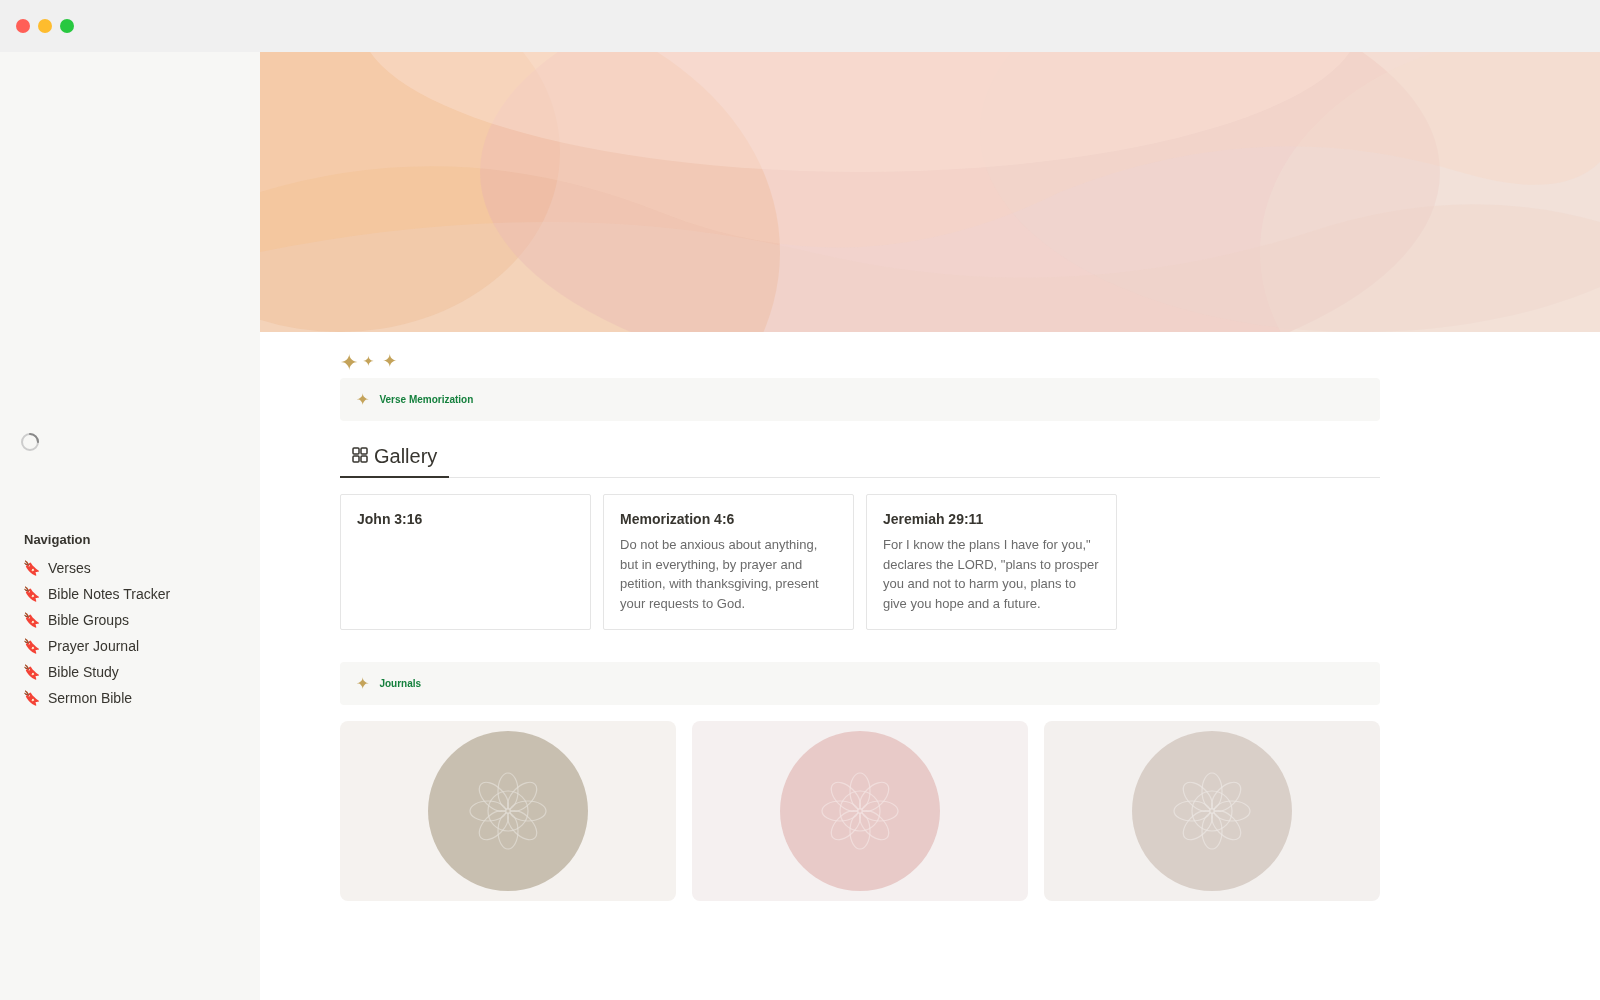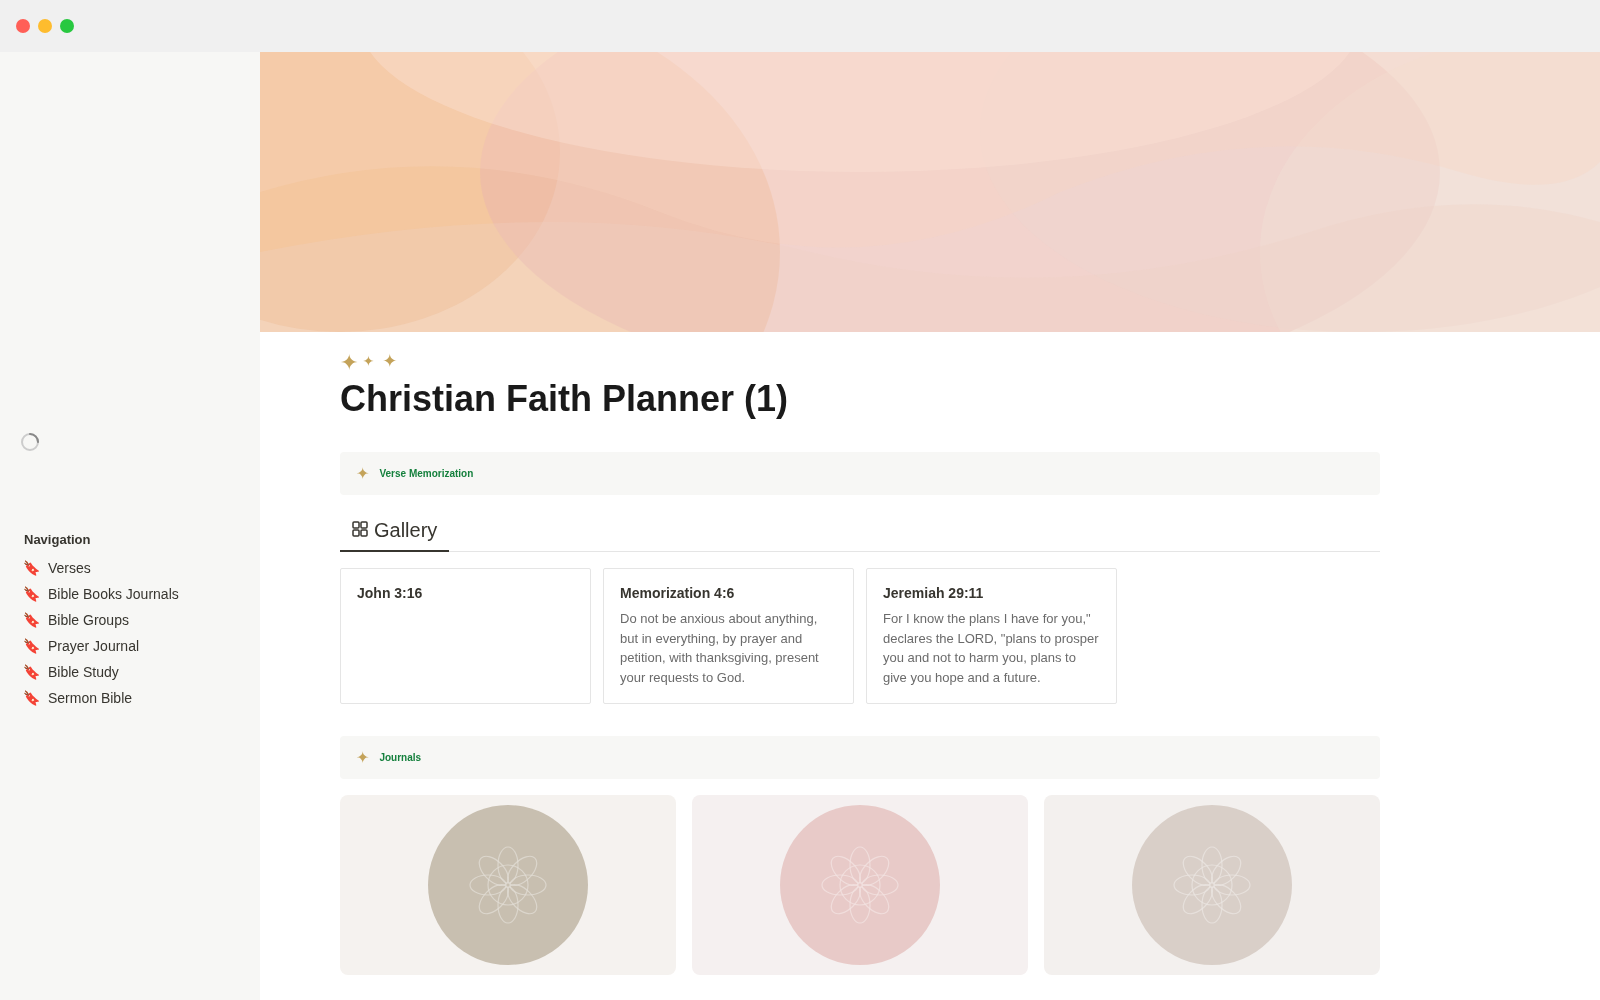--- a/index.html
+++ b/index.html
@@ -259,21 +259,21 @@
     <div class="sidebar-nav-section">
       <div class="sidebar-nav-title">Navigation</div>
 
       <div class="sidebar-item">
         <span class="bookmark-icon">🔖</span>
         <span>Verses</span>
       </div>
 
       <div class="sidebar-item">
         <span class="bookmark-icon">🔖</span>
-        <span>Bible Books Journals</span>
+        <span>Bible Notes Tracker</span>
       </div>
 
       <div class="sidebar-item">
         <span class="bookmark-icon">🔖</span>
         <span>Bible Groups</span>
       </div>
 
       <div class="sidebar-item">
         <span class="bookmark-icon">🔖</span>
         <span>Prayer Journal</span>
@@ -318,21 +318,20 @@
     </div>
 
     <div class="page-content">
 
       <div style="margin-top: 20px; margin-bottom: 4px; display:flex; gap:4px; align-items:flex-start;">
         <span style="color:#c4a35a; font-size:22px; line-height:1;">✦</span>
         <span style="color:#c4a35a; font-size:14px; line-height:1; margin-top:2px;">✦</span>
         <span style="color:#c4a35a; font-size:18px; line-height:1; margin-left:4px;">✦</span>
       </div>
 
-      <h1 class="page-title">Christian Faith Planner (1)</h1>
 
       <div class="section-header">
         <span class="section-header-icon">✦</span>
         <span class="section-header-label">Verse Memorization</span>
       </div>
 
       <div class="gallery-tabs">
         <div class="gallery-tab">
           <span class="gallery-tab-icon">
             <svg width="16" height="16" viewBox="0 0 16 16" fill="none" xmlns="http://www.w3.org/2000/svg">

